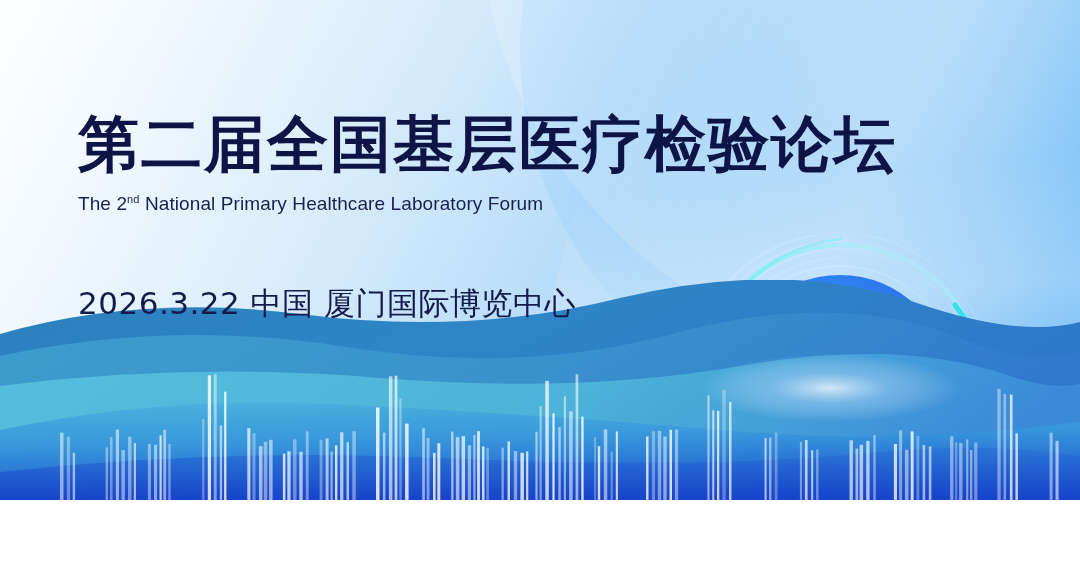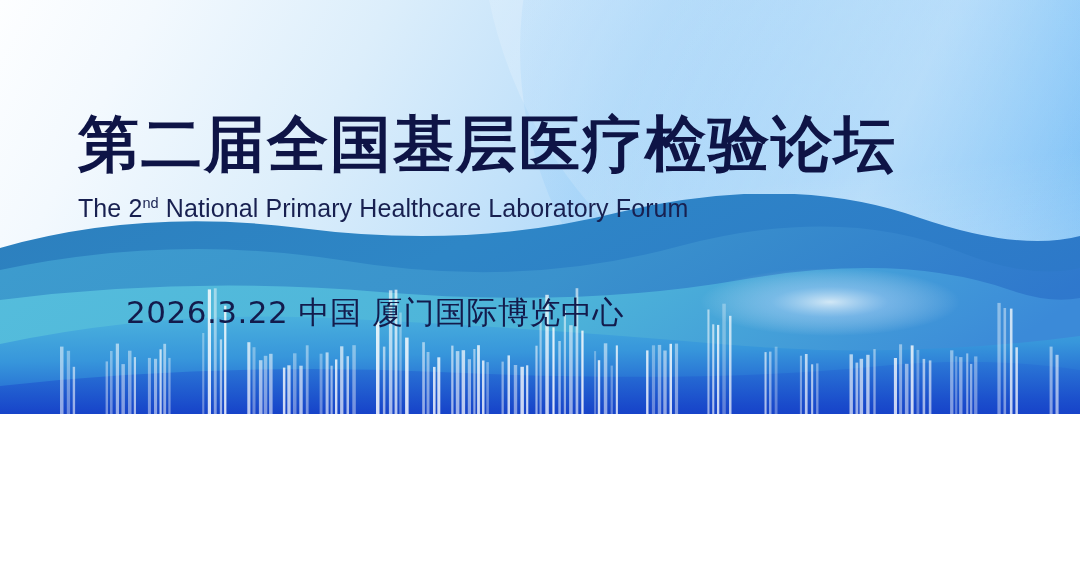--- a/index.html
+++ b/index.html
@@ -1,20 +1,20 @@
 <!DOCTYPE html>
 <html><head>
 <meta charset="utf-8">
 <style>
   html,body{margin:0;padding:0;background:#fff;}
   body{font-family:"Liberation Sans","DejaVu Sans",sans-serif;}
 
   #poster{
     position:relative;
-    width:1080px;height:414px;
+    width:1080px;height:500px;
     overflow:hidden;
     background:linear-gradient(118deg,#fdfeff 0%,#f3f9fe 12%,#dceefb 30%,#bfe0fa 48%,#9bd0f7 66%,#72bdf6 82%,#4fa8f2 100%);
   }
 
   
   .swoosh{position:absolute;pointer-events:none;}
   .sw1{
     width:900px;height:900px;right:-300px;top:-540px;
     border-radius:50%;
     background:radial-gradient(ellipse at 30% 70%,rgba(255,255,255,0.34) 0%,rgba(255,255,255,0.14) 42%,rgba(255,255,255,0) 66%);
@@ -45,30 +45,30 @@
     font-size:61px;
     line-height:1.06;
     font-weight:bold;
     letter-spacing:2px;
     color:#0e1446;
     white-space:nowrap;
     font-family:"DejaVu Sans","Liberation Sans",sans-serif;
   }
   .title-en{
     margin-top:16px;
-    font-size:25px;
+    font-size:19px;
     line-height:1.2;
     color:#182050;
     letter-spacing:0.1px;
     white-space:nowrap;
     font-weight:400;
   }
   .title-en sup{font-size:0.58em;vertical-align:super;line-height:0;}
 
-  .meta{position:absolute;left:78px;top:292px;z-index:40;margin-left:48px;}
+  .meta{position:absolute;left:78px;top:283px;z-index:40;}
   .meta-cn{
     font-size:31px;
     color:#131b4c;
     letter-spacing:0.5px;
     white-space:nowrap;
     font-weight:400;
     font-family:"DejaVu Sans","Liberation Sans",sans-serif;
   }
   .meta-en{
     margin-top:7px;

